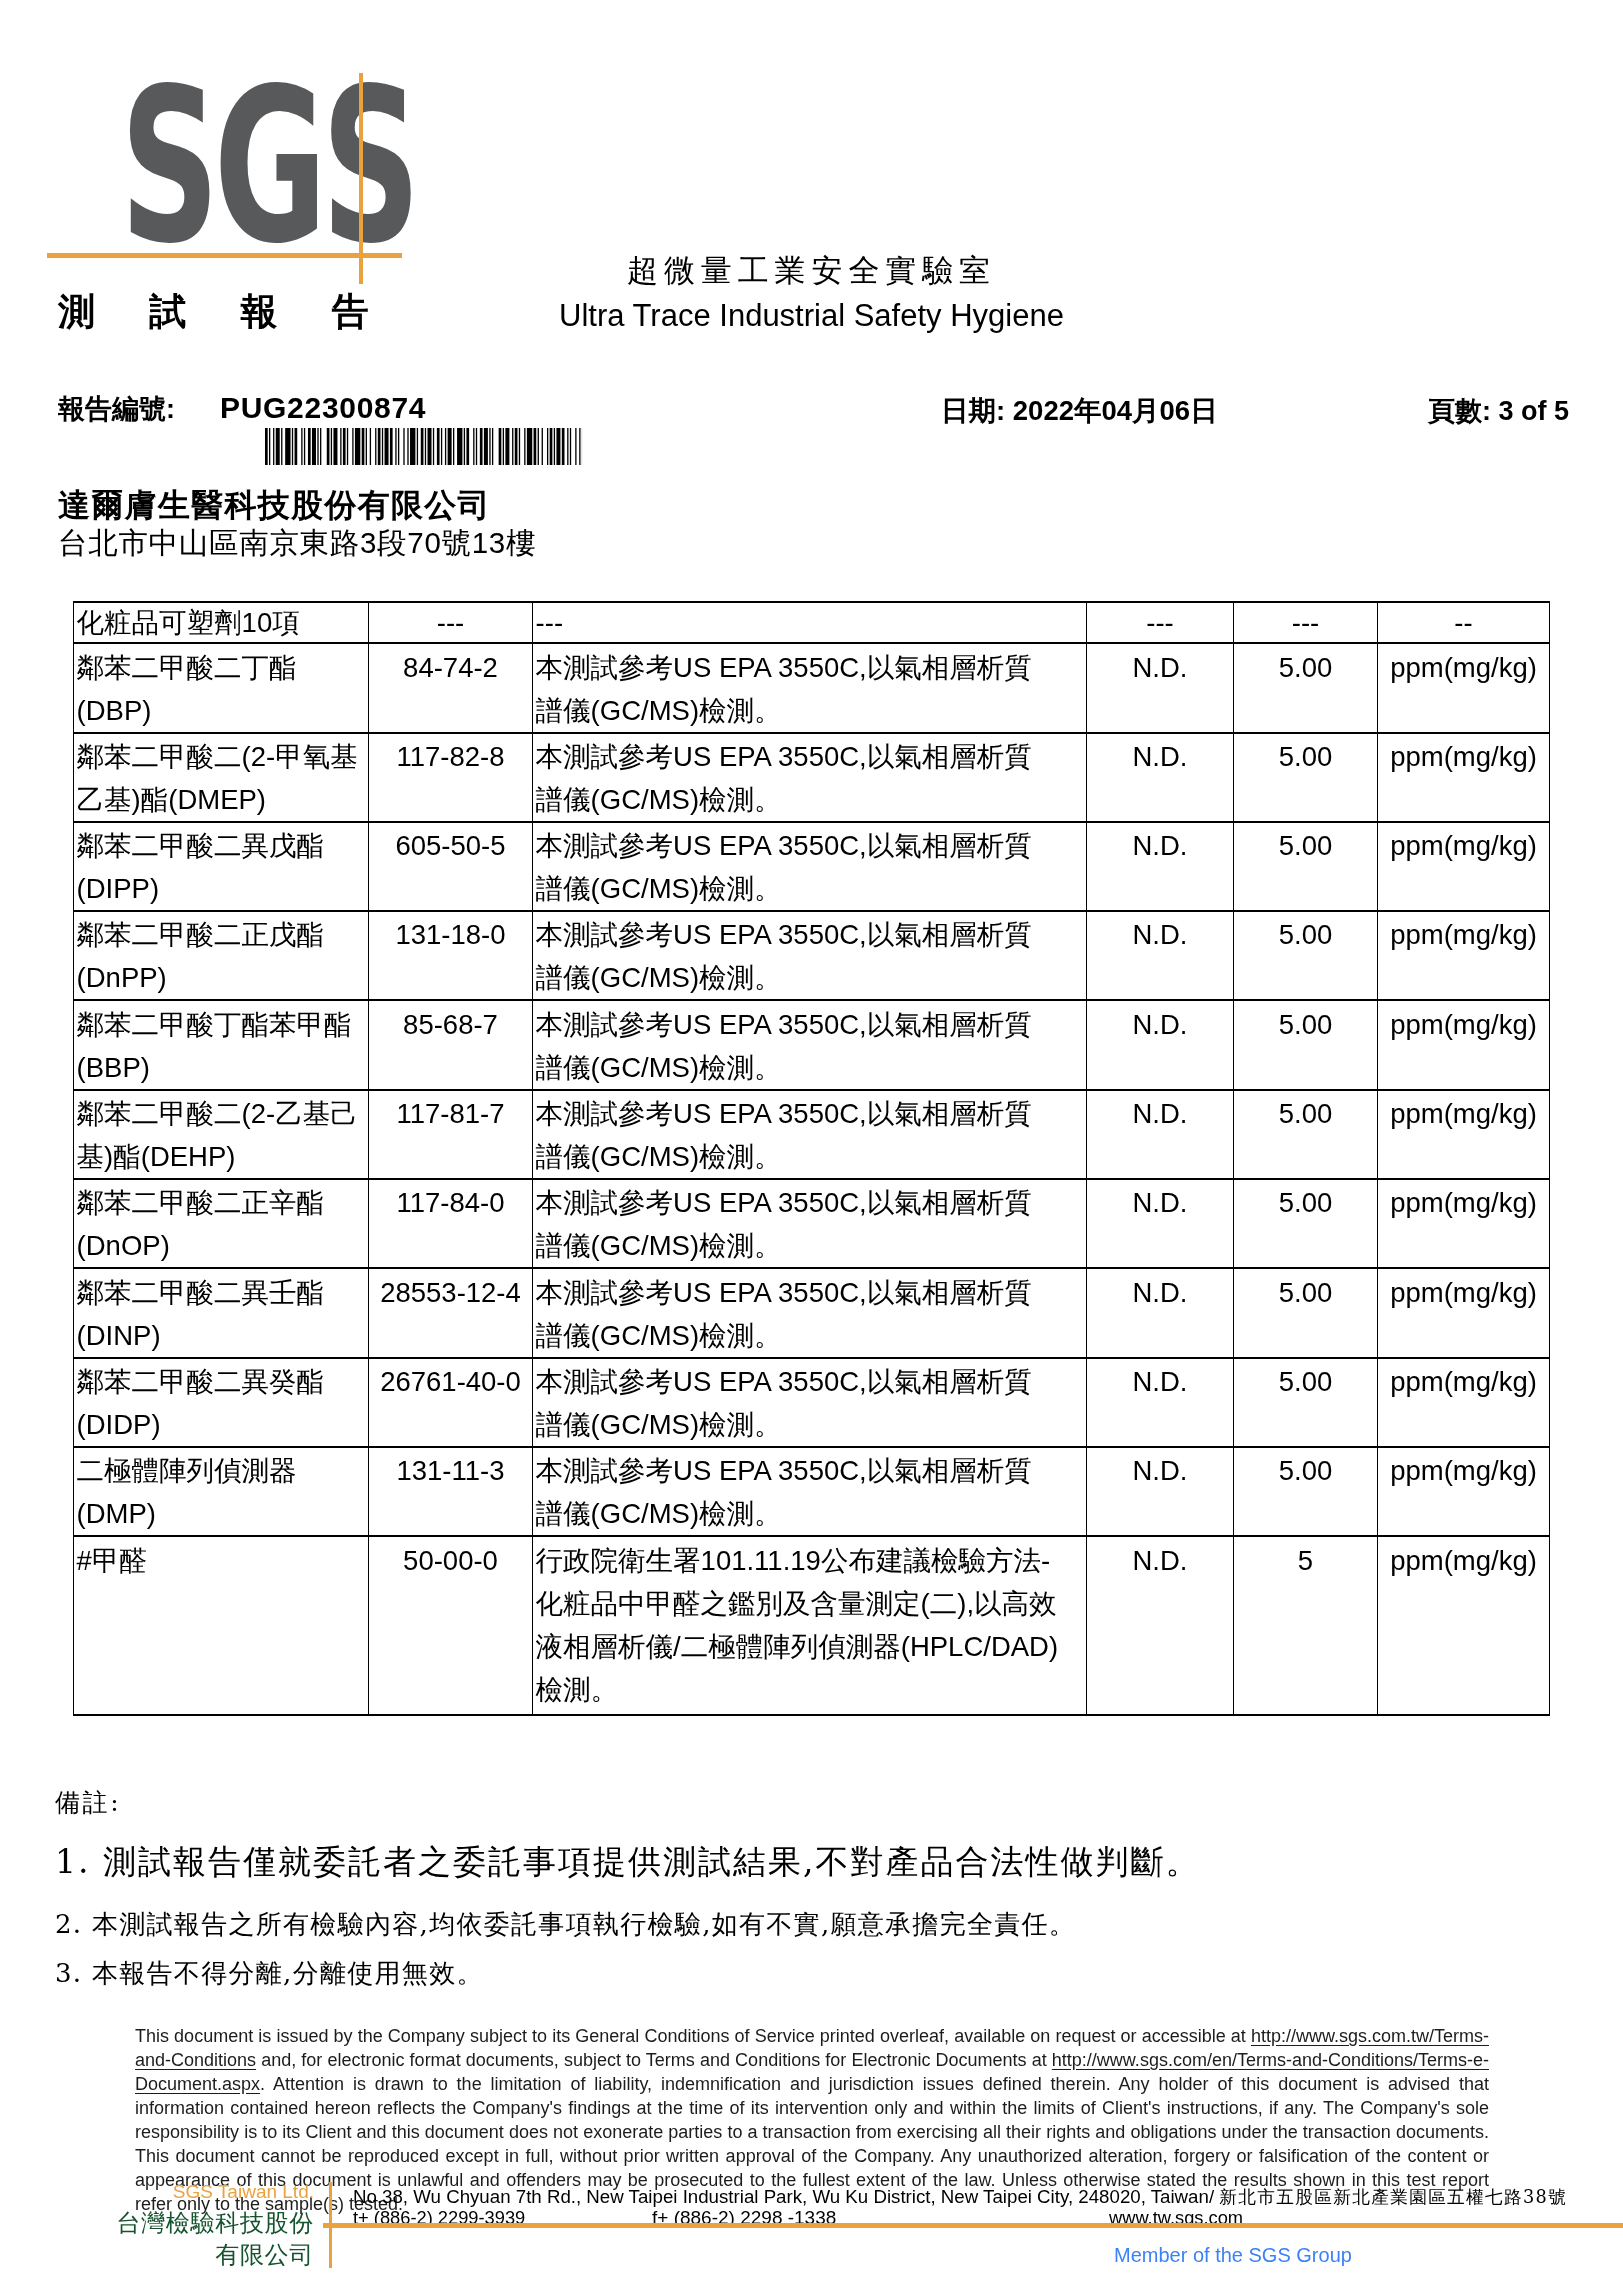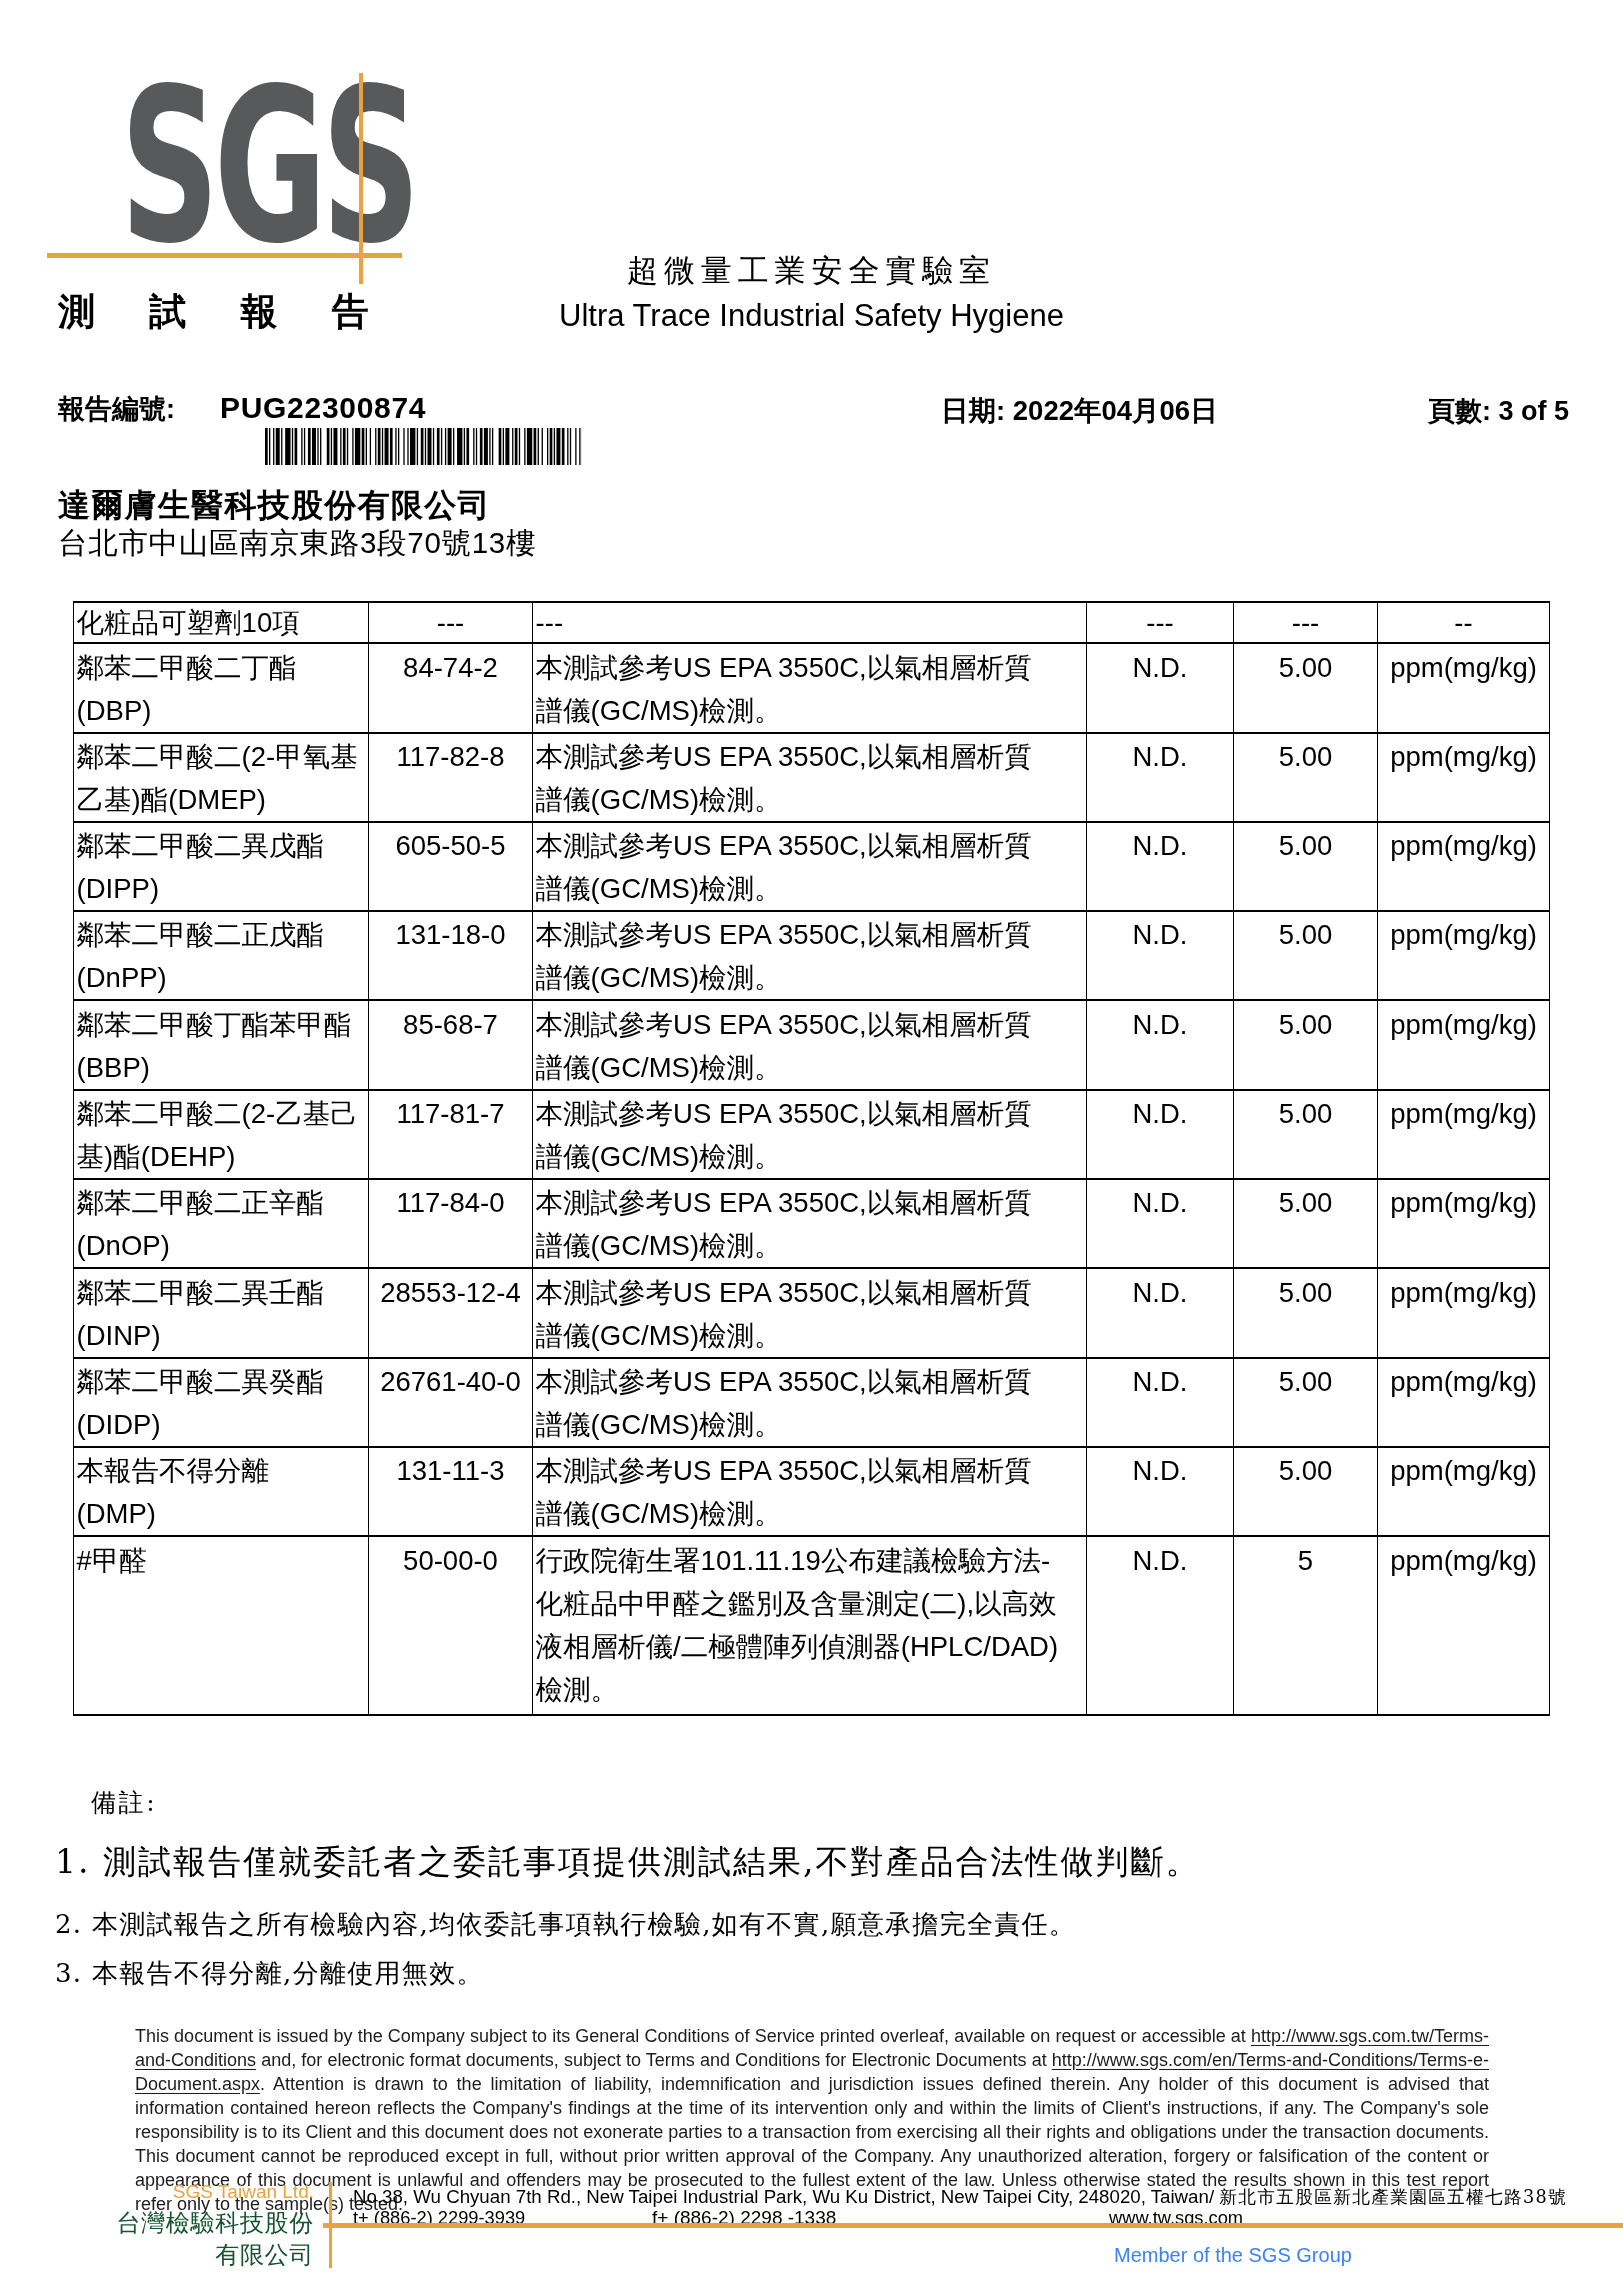--- a/index.html
+++ b/index.html
@@ -58,21 +58,21 @@
   tr.tall td{height:175px;}
   tr.category td{height:38px;line-height:38px;vertical-align:middle;}
   td.c-name{text-align:left;padding-left:6.5px;white-space:pre-line;}
   td.c-cas{text-align:center;}
   td.c-method{text-align:left;padding-left:7.9px;white-space:pre-line;}
   td.c-result{text-align:center;}
   td.c-mdl{text-align:center;}
   td.c-unit{text-align:center;font-size:26px;}
   
   .notes{position:absolute;left:55px;top:1786px;font-family:"DejaVu Serif","Liberation Serif",serif;}
-  .notes-label{font-size:25px;letter-spacing:2.6px;margin-left:36px;}
+  .notes-label{font-size:25px;letter-spacing:2.6px;}
   .note-1{font-size:33px;margin-top:21px;letter-spacing:2px;}
   .note-2{font-size:26px;margin-top:22px;letter-spacing:1.3px;}
   .note-3{font-size:26px;margin-top:14.4px;letter-spacing:1.3px;}
   
   .legal{
     position:absolute;left:135px;top:2024px;width:1354px;
     font-size:18px;line-height:24px;text-align:justify;color:#1c1c1c;
   }
   .legal .u{text-decoration:underline;text-underline-offset:3.3px;}
   
@@ -299,21 +299,21 @@
       <td class="c-name">鄰苯二甲酸二異癸酯
 (DIDP)</td>
       <td class="c-cas">26761-40-0</td>
       <td class="c-method">本測試參考US EPA 3550C,以氣相層析質
 譜儀(GC/MS)檢測。</td>
       <td class="c-result">N.D.</td>
       <td class="c-mdl">5.00</td>
       <td class="c-unit">ppm(mg/kg)</td>
     </tr>
         <tr class="data">
-      <td class="c-name">本報告不得分離
+      <td class="c-name">二極體陣列偵測器
 (DMP)</td>
       <td class="c-cas">131-11-3</td>
       <td class="c-method">本測試參考US EPA 3550C,以氣相層析質
 譜儀(GC/MS)檢測。</td>
       <td class="c-result">N.D.</td>
       <td class="c-mdl">5.00</td>
       <td class="c-unit">ppm(mg/kg)</td>
     </tr>
         <tr class="data tall">
       <td class="c-name">#甲醛</td>

